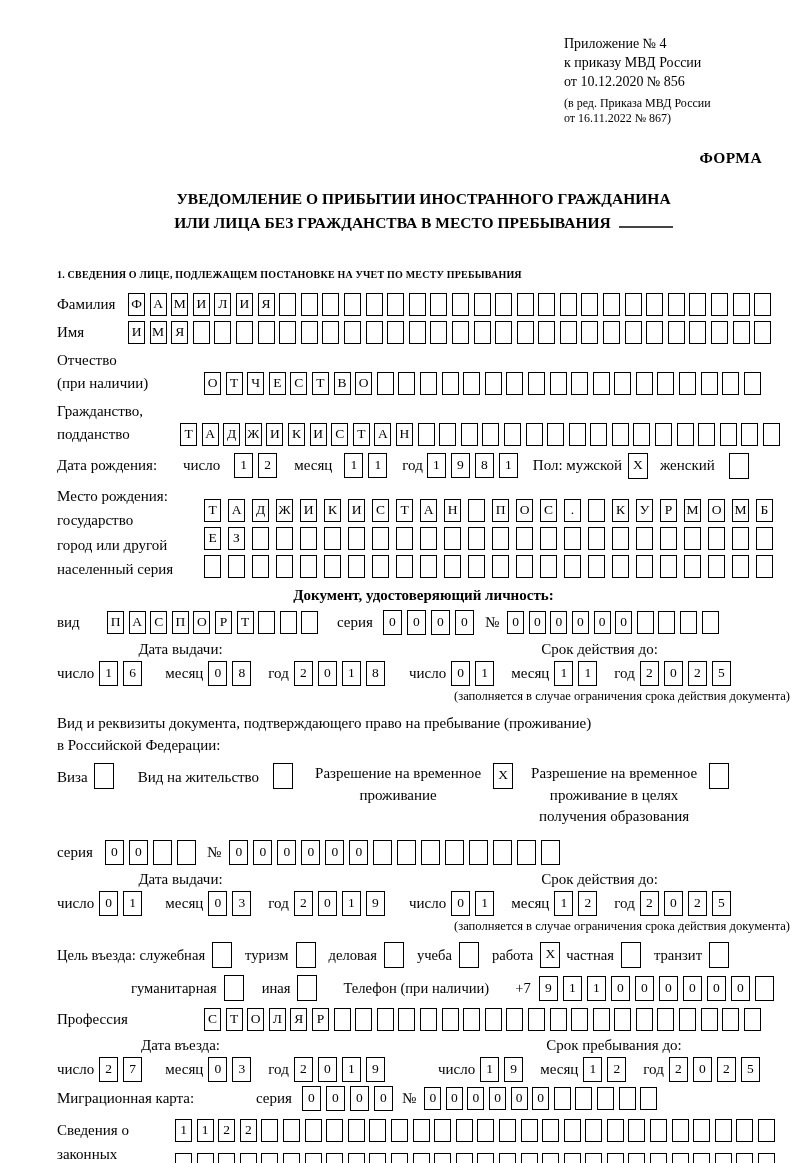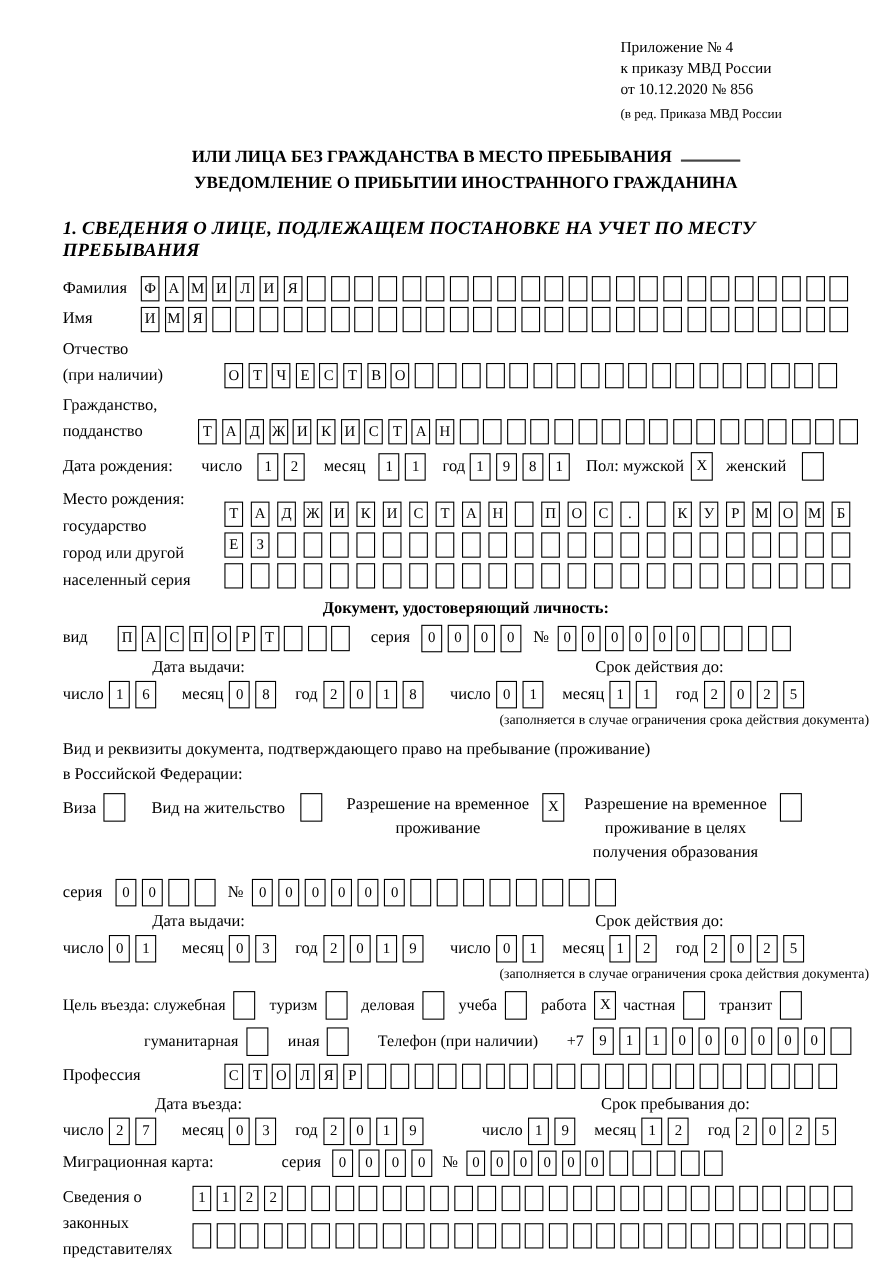--- a/index.html
+++ b/index.html
@@ -7,21 +7,21 @@
   .page{box-sizing:border-box;width:800px;height:1163px;padding:35px 10px 0 57px;}
 
   
   .appendix{margin-left:507px;font-size:14px;line-height:1.35;}
   .edition{margin-left:507px;font-size:12px;line-height:1.3;margin-top:4px;}
   .form-label{text-align:right;font-weight:bold;font-size:15.5px;margin:22px 28px 0 0;letter-spacing:.4px;}
 
   .title{text-align:center;font-weight:bold;font-size:15.5px;margin-top:20px;line-height:1.55;}
   .title .underline{display:inline-block;width:54px;border-bottom:2px solid #444;height:.9em;margin-left:8px;}
 
-  .sec-heading{font-weight:bold;font-size:17px;margin-top:19px;margin-bottom:13px;letter-spacing:.2px;font-style:italic;}
+  .sec-heading{font-weight:bold;font-size:10px;margin-top:34px;margin-bottom:13px;letter-spacing:.2px;}
 
   
   .cells{display:inline-flex;}
   .cell{display:inline-block;box-sizing:border-box;flex-shrink:0;width:17px;height:23px;border:1.7px solid #000;margin-right:4.6px;text-align:center;font-size:13.5px;line-height:19px;}
   .sp .cell{margin-right:7px;}
   .dt .cell{width:19px;height:25px;margin-right:5px;line-height:21px;}
   .chk .cell{width:20px;height:26px;margin-right:0;line-height:22px;}
 
   .frow{display:flex;align-items:flex-end;margin-bottom:5px;}
   .frow .lbl{flex-shrink:0;line-height:23px;}
@@ -58,25 +58,27 @@
 
 <div class="page">
 
   <div class="appendix">
     <div>Приложение № 4</div>
     <div>к приказу МВД России</div>
     <div>от 10.12.2020 № 856</div>
   </div>
   <div class="edition">
     <div>(в ред. Приказа МВД России</div>
-  </div>
+    <div>от 16.11.2022 № 867)</div>
+  </div>
+  <div class="form-label">ФОРМА</div>
 
   <div class="title">
+    <div>УВЕДОМЛЕНИЕ О ПРИБЫТИИ ИНОСТРАННОГО ГРАЖДАНИНА</div>
     <div><span>ИЛИ ЛИЦА БЕЗ ГРАЖДАНСТВА В МЕСТО ПРЕБЫВАНИЯ</span><span class="underline"></span></div>
-    <div>УВЕДОМЛЕНИЕ О ПРИБЫТИИ ИНОСТРАННОГО ГРАЖДАНИНА</div>
   </div>
 
   <div class="sec-heading">1. СВЕДЕНИЯ О ЛИЦЕ, ПОДЛЕЖАЩЕМ ПОСТАНОВКЕ НА УЧЕТ ПО МЕСТУ ПРЕБЫВАНИЯ</div>
 
   <div class="frow">
     <span class="lbl w71">Фамилия</span>
     <span class="cells">
         <span class="cell">Ф</span>
         <span class="cell">А</span>
         <span class="cell">М</span>

